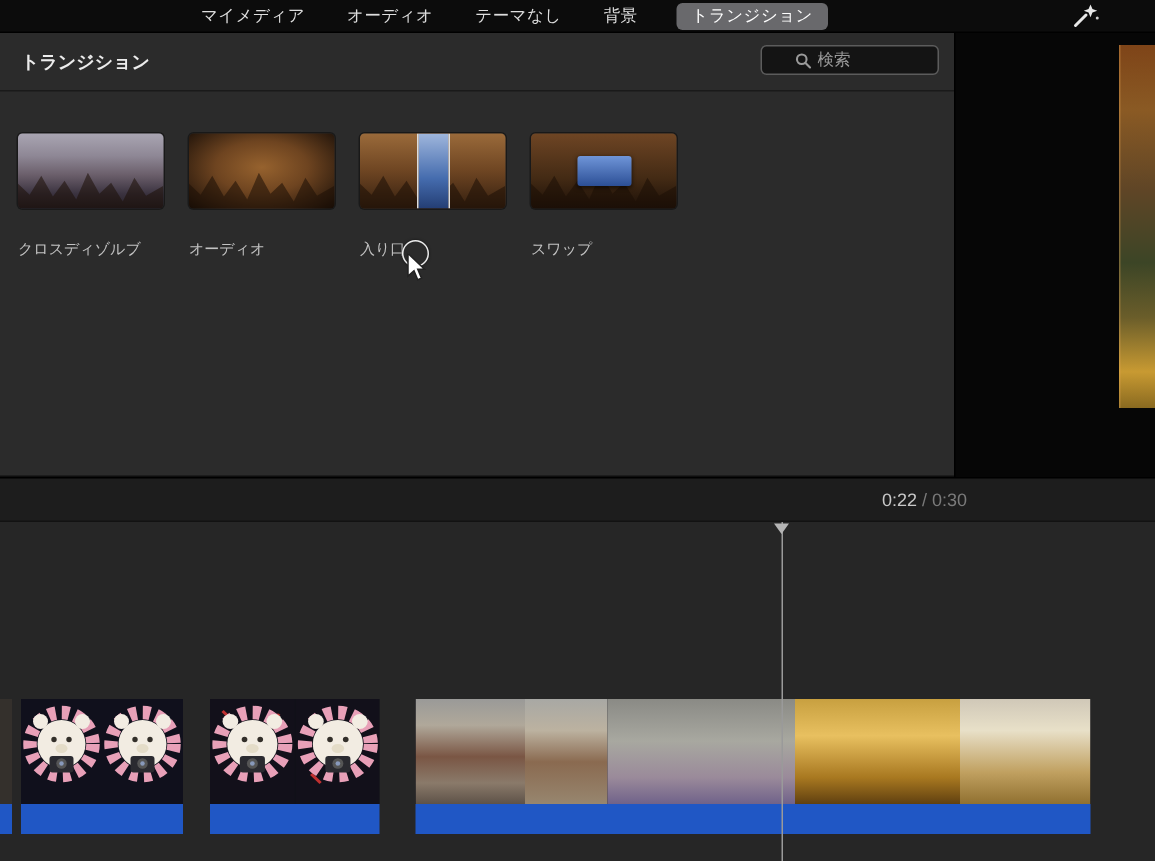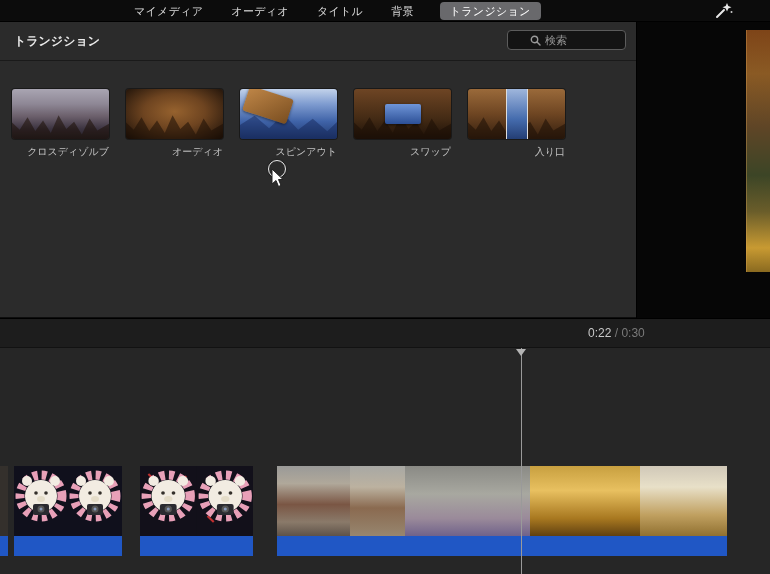--- a/index.html
+++ b/index.html
@@ -28,21 +28,21 @@
                    font-size:11px;font-family:inherit;padding:0;}
   .searchbox input::placeholder{color:#9a9a9a;}
   .theme-row{position:relative;height:42px;border-bottom:1px solid #1a1a1a;}
   .theme-text{position:absolute;left:8px;top:15px;font-size:11px;font-weight:bold;color:#e2e2e2;}
 
   
   .grid{display:grid;grid-template-columns:repeat(5,97px);column-gap:17px;row-gap:32px;
         padding:28px 0 0 12px;}
   .cell{width:97px;}
   .thumb{position:relative;width:97px;height:50px;border-radius:3px;overflow:hidden;box-shadow:0 0 0 1px rgba(0,0,0,.4);}
-  .tlabel{margin-top:6px;text-align:right;font-size:10px;color:#c2c2c2;white-space:nowrap;}
+  .tlabel{margin-top:20px;text-align:left;font-size:10px;color:#c2c2c2;white-space:nowrap;}
   .pines{position:absolute;left:0;right:0;bottom:0;height:66%;background:rgba(28,15,5,.55);
          clip-path:polygon(0 100%,0 50%,8% 72%,16% 34%,24% 76%,32% 44%,40% 82%,48% 28%,56% 70%,64% 48%,72% 86%,80% 38%,88% 74%,100% 54%,100% 100%);}
   .pines.light{background:rgba(112,76,40,.4);}
   .mtns{position:absolute;left:0;right:0;bottom:0;height:62%;background:rgba(18,34,82,.45);
         clip-path:polygon(0 100%,0 55%,15% 25%,30% 65%,45% 20%,60% 70%,75% 35%,90% 75%,100% 45%,100% 100%);}
   .t1{background:linear-gradient(180deg,#a9a5b2 0%,#8e8795 30%,#6b5f6b 55%,#3b3340 80%,#241f26 100%);}
   .t2{background:linear-gradient(180deg,#bcaec6 0%,#a08ca8 40%,#7c6484 70%,#503a56 100%);}
   .t3{background:radial-gradient(ellipse at 50% 45%,#96622e 0%,#6e4420 45%,#2e1c0e 85%,#140b05 100%);}
   .t4{background:linear-gradient(180deg,#ece2d2 0%,#dcc8ab 35%,#c0a17c 65%,#9f7c55 100%);}
   .t5{background:linear-gradient(180deg,#8a6a44 0%,#5f3f24 55%,#2e1c0e 100%);}
@@ -105,21 +105,21 @@
   .cursor-arrow{position:absolute;left:271px;top:169px;z-index:21;}
 </style>
 </head>
 <body>
 
 <div class="app">
 
   <div class="tabbar">
     <span class="tab">マイメディア</span>
     <span class="tab">オーディオ</span>
-    <span class="tab">タイトル</span>
+    <span class="tab">テーマなし</span>
     <span class="tab">背景</span>
     <span class="tab selected">トランジション</span>
   </div>
   <div class="wand">
     <svg width="20" height="18" viewBox="0 0 20 18">
       <line x1="3" y1="15" x2="10" y2="8" stroke="#e8e8e8" stroke-width="2" stroke-linecap="round"></line>
       <polygon points="13,1 14.3,4 17.5,5.2 14.3,6.4 13,9.5 11.7,6.4 8.5,5.2 11.7,4" fill="#e8e8e8"></polygon>
       <circle cx="17.5" cy="10" r="1" fill="#cfcfcf"></circle>
     </svg>
   </div>
@@ -150,44 +150,37 @@
 
         <div class="cell">
           <div class="thumb t3">
               <div class="pines"></div>
             </div>
           <div class="tlabel">オーディオ</div>
         </div>
 
 
 
-        <div class="cell">
-          <div class="thumb t6">
-            <div class="mtns"></div>
-            <div class="spin-rect orange"></div>
+
+
+
+        <div class="cell">
+          <div class="thumb t9">
+            <div class="pines"></div>
+            <div class="doorbar"></div>
           </div>
-          <div class="tlabel">スピンアウト</div>
-        </div>
-
-
+          <div class="tlabel">入り口</div>
+        </div>
 
         <div class="cell">
           <div class="thumb t10">
             <div class="pines"></div>
             <div class="swaprect"></div>
           </div>
           <div class="tlabel">スワップ</div>
-        </div>
-
-        <div class="cell">
-          <div class="thumb t9">
-            <div class="pines"></div>
-            <div class="doorbar"></div>
-          </div>
-          <div class="tlabel">入り口</div>
         </div>
 
       </div>
     </div>
 
     <div class="viewer">
       <div class="frame-strip"></div>
     </div>
   </div>
 

